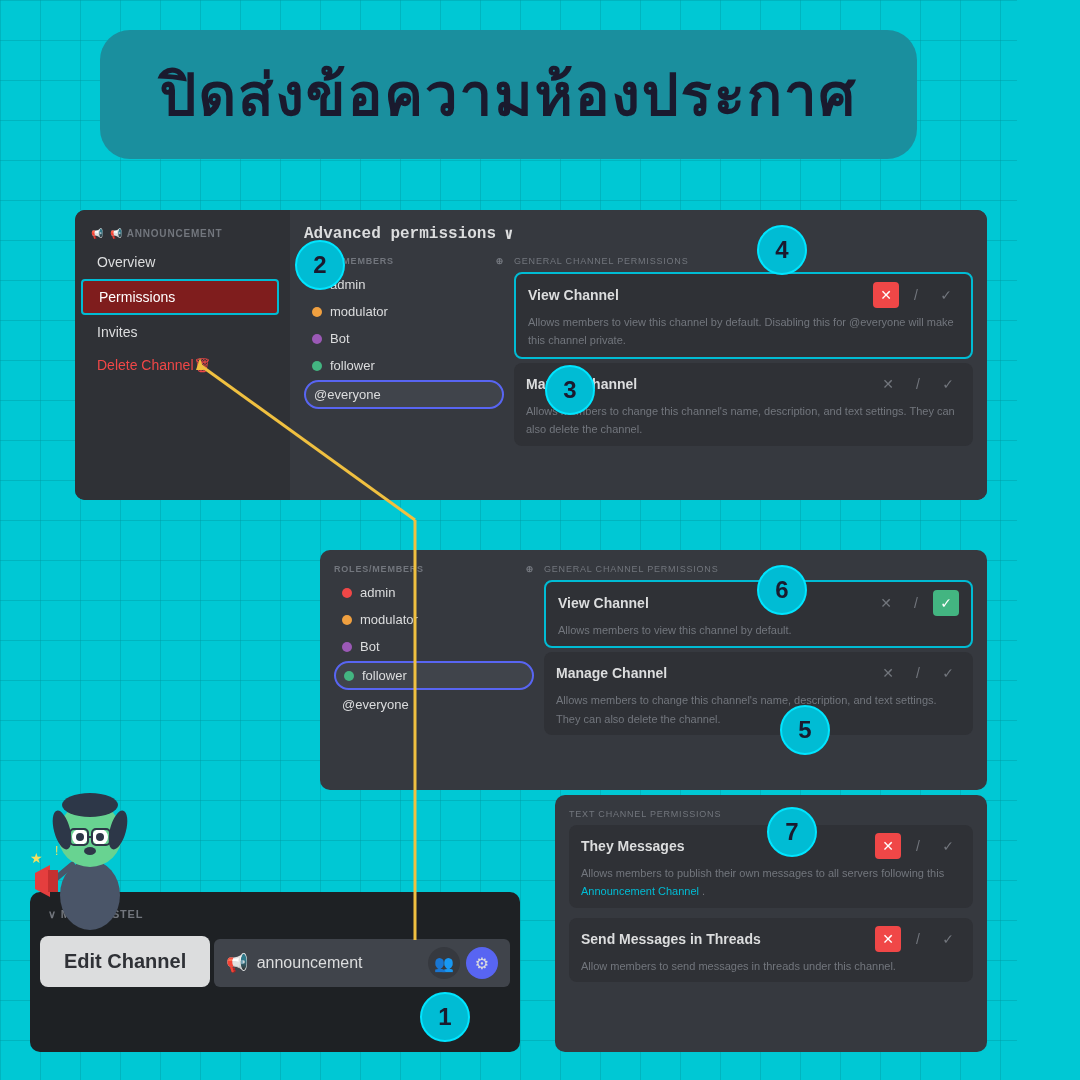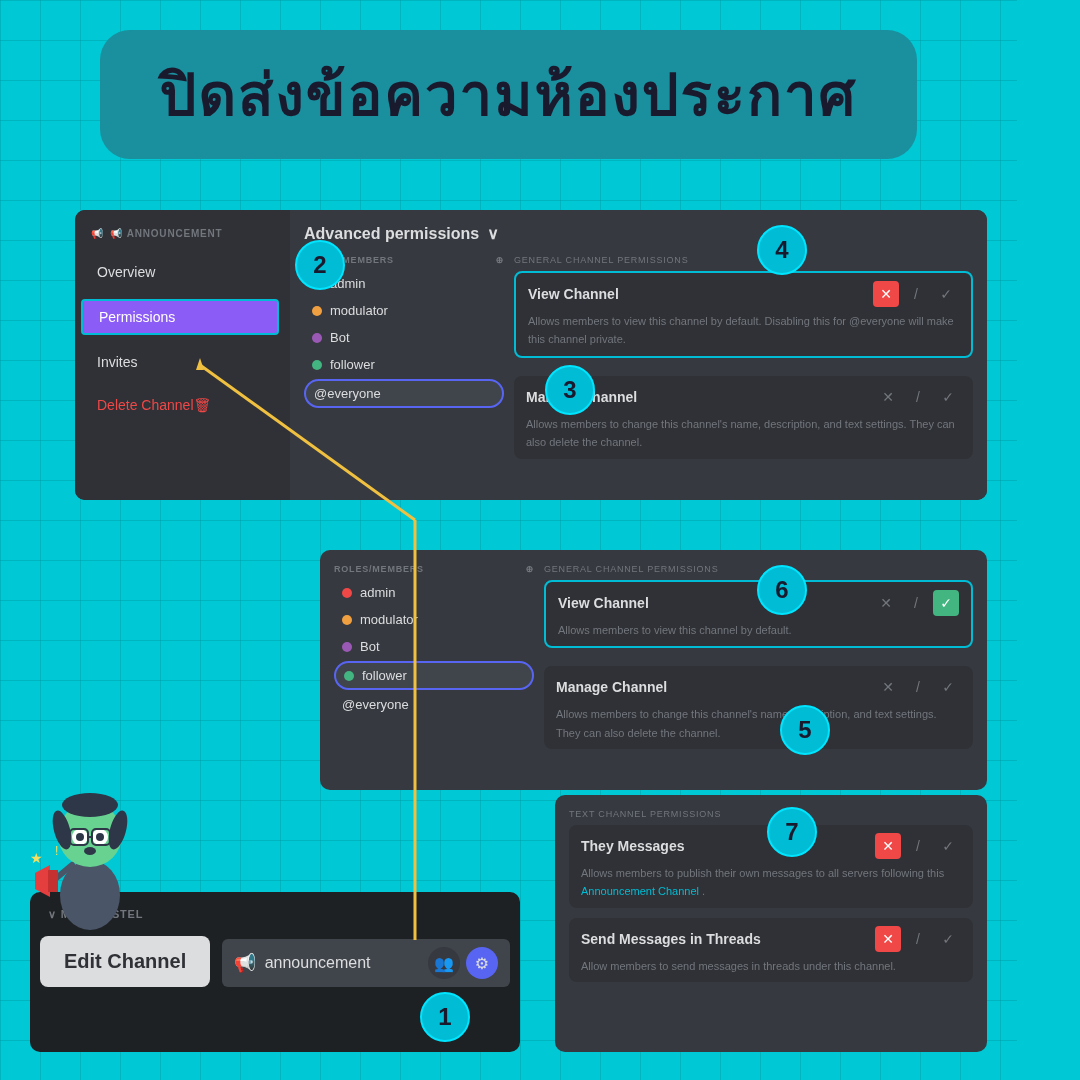--- a/index.html
+++ b/index.html
@@ -104,28 +104,28 @@
       align-items: center;
       gap: 6px;
     }
 
     .sidebar-item {
       padding: 8px 16px;
       color: #dcddde;
       font-size: 14px;
       cursor: pointer;
       border-radius: 4px;
-      margin: 11px 6px;
+      margin: 1px 6px;
     }
     .sidebar-item:hover, .sidebar-item.active {
       background: #40444b;
       color: white;
     }
     .sidebar-item.active {
-      background: #8b5cf6;
+      background: #7f1d1d;
       border: 2px solid #00bcd4;
       color: white;
     }
     .sidebar-item.delete {
       color: #f04747;
       display: flex;
       align-items: center;
       justify-content: flex-start;
     }
 
@@ -143,20 +143,21 @@
     }
 
     .adv-permissions-header {
       display: flex;
       align-items: center;
       gap: 8px;
       color: #dcddde;
       font-size: 16px;
       font-weight: 600;
       margin-bottom: 12px;
+      font-family: Liberation Mono, monospace;
     }
 
     .two-col {
       display: flex;
       gap: 10px;
       height: calc(100% - 40px);
     }
 
     .roles-col {
       width: 200px;
@@ -208,21 +209,21 @@
       font-weight: 400;
       text-transform: uppercase;
       letter-spacing: 0.8px;
       margin-bottom: 6px;
     }
 
     .perm-item {
       background: #2f3136;
       border-radius: 8px;
       padding: 8px 12px;
-      margin-bottom: 18px;
+      margin-bottom: 4px;
     }
     .perm-item.highlighted {
       border: 2px solid #00bcd4;
     }
 
     .perm-item-header {
       display: flex;
       align-items: center;
       justify-content: space-between;
       margin-bottom: 4px;
@@ -365,21 +366,21 @@
       font-weight: bold;
       border-radius: 8px;
       padding: 14px 24px;
       display: flex;
       align-items: center;
       cursor: pointer;
     }
 
     .server-bottom-area {
       display: flex;
-      gap: 12px;
+      gap: 4px;
       align-items: center;
       margin-top: 8px;
     }
 
     
     .character {
       position: absolute;
       bottom: 145px;
       left: 30px;
       width: 120px;

